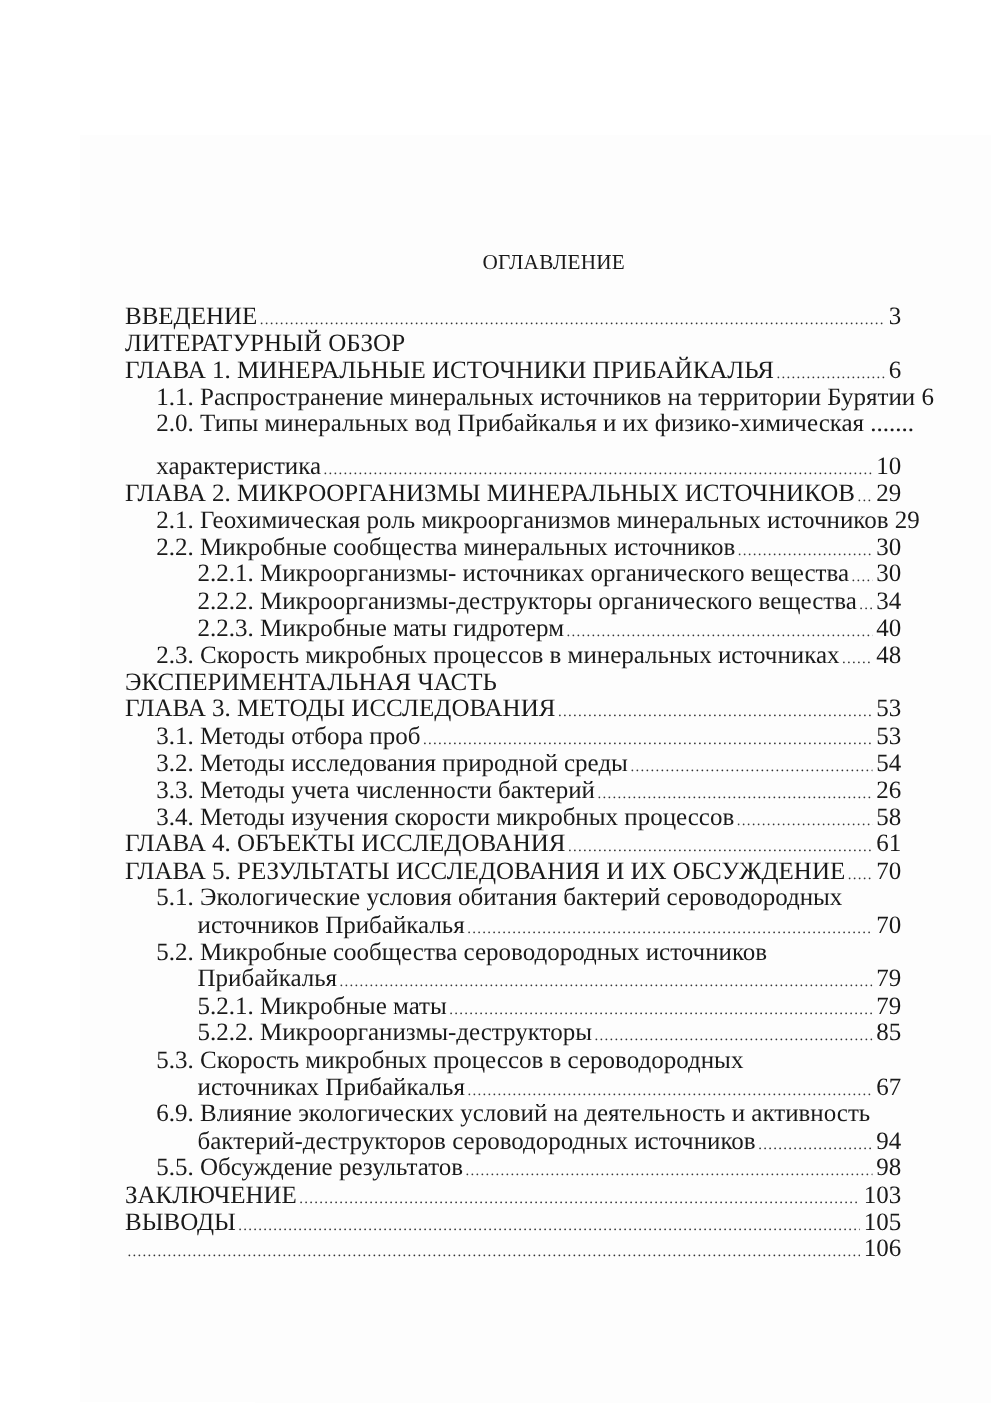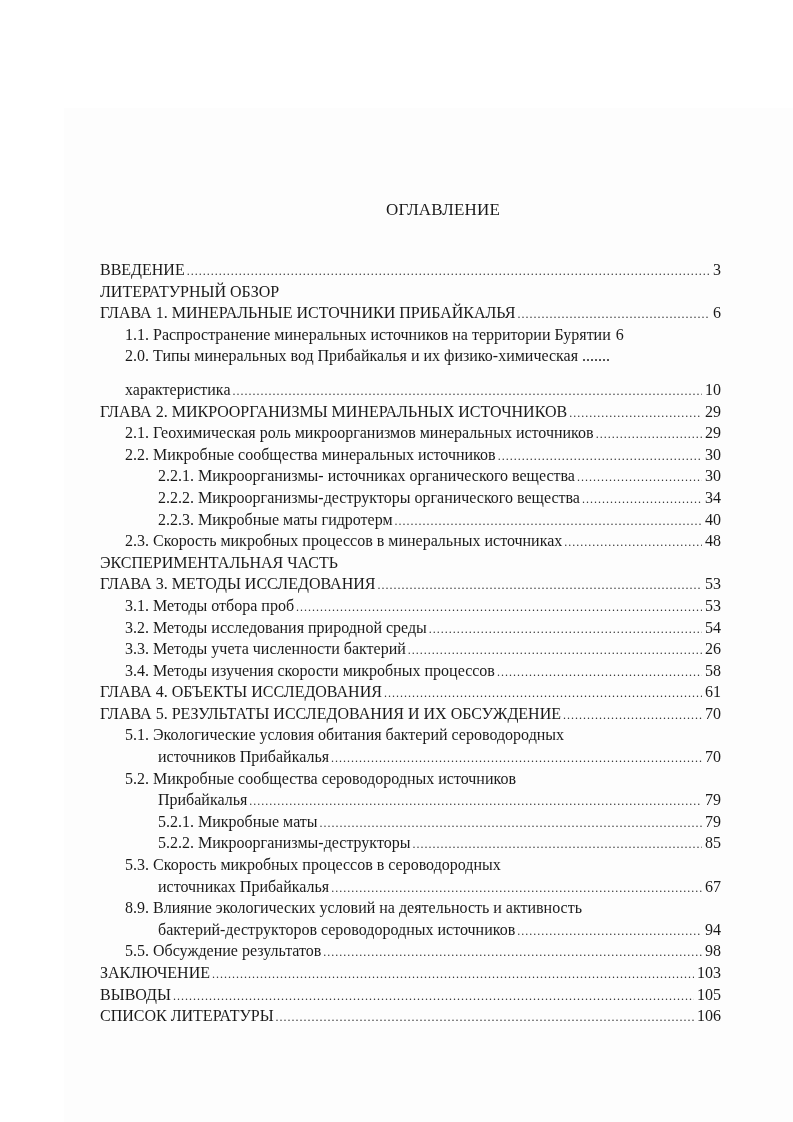--- a/index.html
+++ b/index.html
@@ -2,21 +2,21 @@
 <html><head>
 <meta charset="utf-8">
 <style>
   html, body { margin: 0; padding: 0; background: #ffffff; }
   body { width: 793px; height: 1122px; position: relative; overflow: hidden;
          font-family: "Liberation Serif", "DejaVu Serif", serif; color: #1a1a1a; }
   .scan-shade { position: absolute; left: 64px; top: 108px; width: 729px; height: 1014px;
                 background: #fdfdfd; }
   .title { position: absolute; top: 200px; left: 0; width: 886px; text-align: center;
            font-size: 17px; letter-spacing: 0.2px; }
-  .toc { position: absolute; left: 100px; top: 259px; width: 621px; font-size: 16px; }
+  .toc { position: absolute; left: 100px; top: 243px; width: 621px; font-size: 20px; }
   .row { position: relative; height: 21.6px; line-height: 21.6px; white-space: nowrap; }
   .row.lvl0 { padding-left: 0; }
   .row.lvl1 { padding-left: 25px; }
   .row.lvl2 { padding-left: 58px; }
   .row.cont1 { padding-left: 25px; margin-top: 12px; }
   .row.cont2 { padding-left: 58px; }
   .line { display: flex; align-items: baseline; }
   .label { flex: 0 0 auto; }
   .dots { flex: 1 1 auto; overflow: hidden; margin: 0 3px 0 2px; letter-spacing: 1px;
           color: #333; font-size: 12px; }
@@ -216,21 +216,21 @@
     </div>
   <div class="row cont2">
       <div class="line">
         <span class="label">источниках  Прибайкалья</span>
         <span class="dots"></span>
         <span class="page">67</span>
       </div>
     </div>
   <div class="row lvl1 nopage">
       <div class="line">
-        <span class="label">8.9. Влияние экологических условий на деятельность и активность</span>
+        <span class="label">6.9. Влияние экологических условий на деятельность и активность</span>
       </div>
     </div>
   <div class="row cont2">
       <div class="line">
         <span class="label">бактерий-деструкторов сероводородных источников</span>
         <span class="dots"></span>
         <span class="page">94</span>
       </div>
     </div>
   <div class="row lvl1">
@@ -249,18 +249,17 @@
     </div>
   <div class="row lvl0">
       <div class="line">
         <span class="label">ВЫВОДЫ</span>
         <span class="dots"></span>
         <span class="page">105</span>
       </div>
     </div>
   <div class="row lvl0">
       <div class="line">
-        <span class="label">СПИСОК ЛИТЕРАТУРЫ</span>
         <span class="dots"></span>
         <span class="page">106</span>
       </div>
     </div>
 </div>
 
 </body></html>

